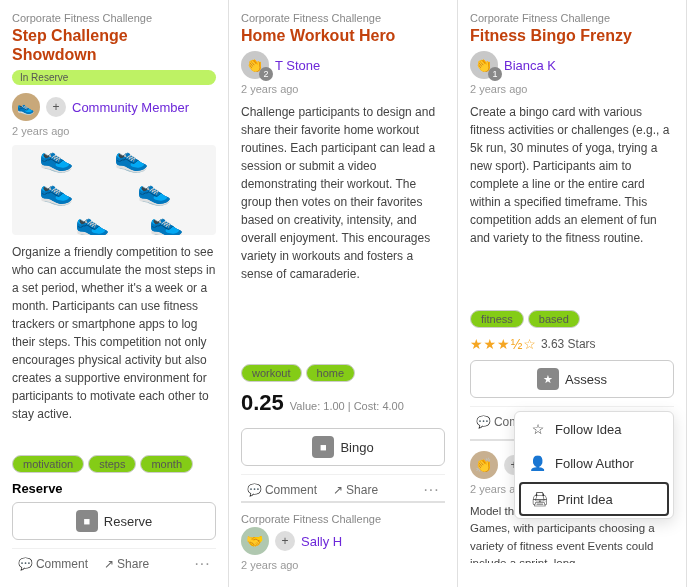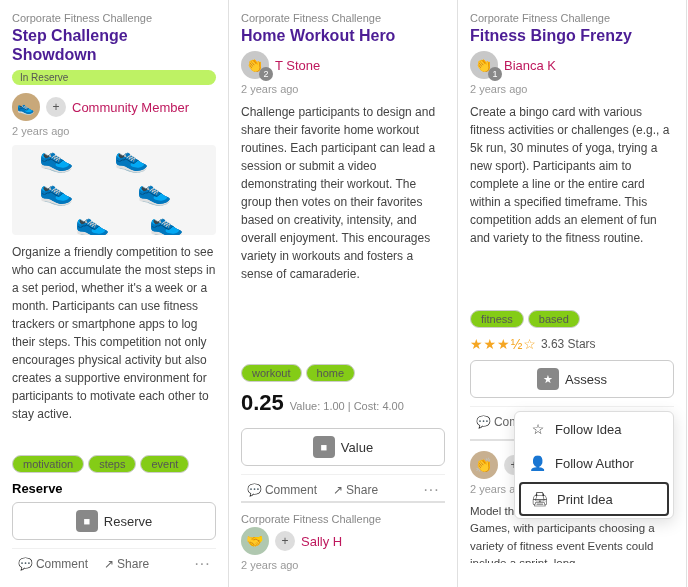--- a/index.html
+++ b/index.html
@@ -31,21 +31,21 @@
     }
     .card:last-child { border-right: none; }
     .category-label {
       font-size: 11px;
       color: #888;
       margin-bottom: 2px;
     }
     .card-title {
       font-size: 16px;
       font-weight: 700;
-      color: #4c1d95;
+      color: #c2410c;
       margin-bottom: 6px;
       line-height: 1.2;
     }
     .badge {
       display: inline-block;
       background: #bef264;
       color: #555;
       font-size: 10px;
       padding: 2px 8px;
       border-radius: 10px;
@@ -95,21 +95,21 @@
       background: #ddd;
       display: flex;
       align-items: center;
       justify-content: center;
       font-size: 12px;
       color: #555;
       flex-shrink: 0;
     }
     .author-name {
       font-size: 13px;
-      color: #be185d;
+      color: #6d28d9;
       font-weight: 500;
       text-align: right;
     }
     .time-ago {
       font-size: 11px;
       color: #999;
       margin-bottom: 8px;
     }
     .description {
       font-size: 12px;
@@ -295,21 +295,21 @@
       <span class="author-name">Community Member</span>
     </div>
     <div class="time-ago">2 years ago</div>
     <div class="image-placeholder">
       👟 &nbsp; 👟<br>👟 &nbsp;&nbsp;&nbsp; 👟<br>&nbsp;&nbsp; 👟 &nbsp; 👟
     </div>
     <div class="description">Organize a friendly competition to see who can accumulate the most steps in a set period, whether it's a week or a month. Participants can use fitness trackers or smartphone apps to log their steps. This competition not only encourages physical activity but also creates a supportive environment for participants to motivate each other to stay active.</div>
     <div class="tags">
       <span class="tag">motivation</span>
       <span class="tag">steps</span>
-      <span class="tag">event</span>
+      <span class="tag">month</span>
     </div>
     <div style="font-weight:600; font-size:13px; margin-bottom:6px;">Reserve</div>
     <button class="action-btn">
       <span class="btn-icon">■</span>
       <span>Reserve</span>
     </button>
     <div class="footer-row">
       <button class="footer-btn">
         <span>💬</span>
         <span>Comment</span>
@@ -342,21 +342,21 @@
       <div class="value-row">
         <span class="value-big">0.25</span>
         <span class="value-meta">
           <span>Value: 1.00</span>
           <span> | </span>
           <span>Cost: 4.00</span>
         </span>
       </div>
       <button class="action-btn">
         <span class="btn-icon">■</span>
-        <span>Value</span>
+        <span>Bingo</span>
       </button>
       <div class="footer-row">
         <button class="footer-btn">
           <span>💬</span>
           <span>Comment</span>
         </button>
         <button class="footer-btn">
           <span>↗</span>
           <span>Share</span>
         </button>

